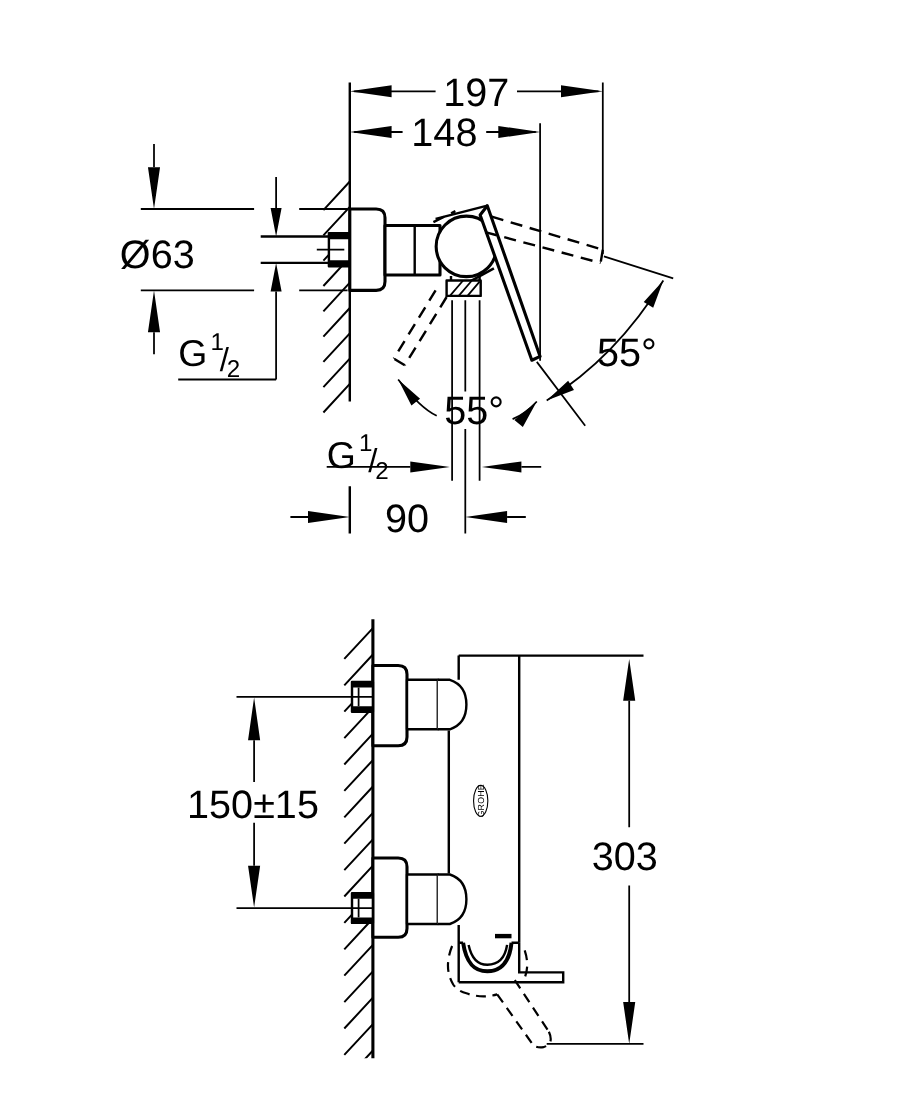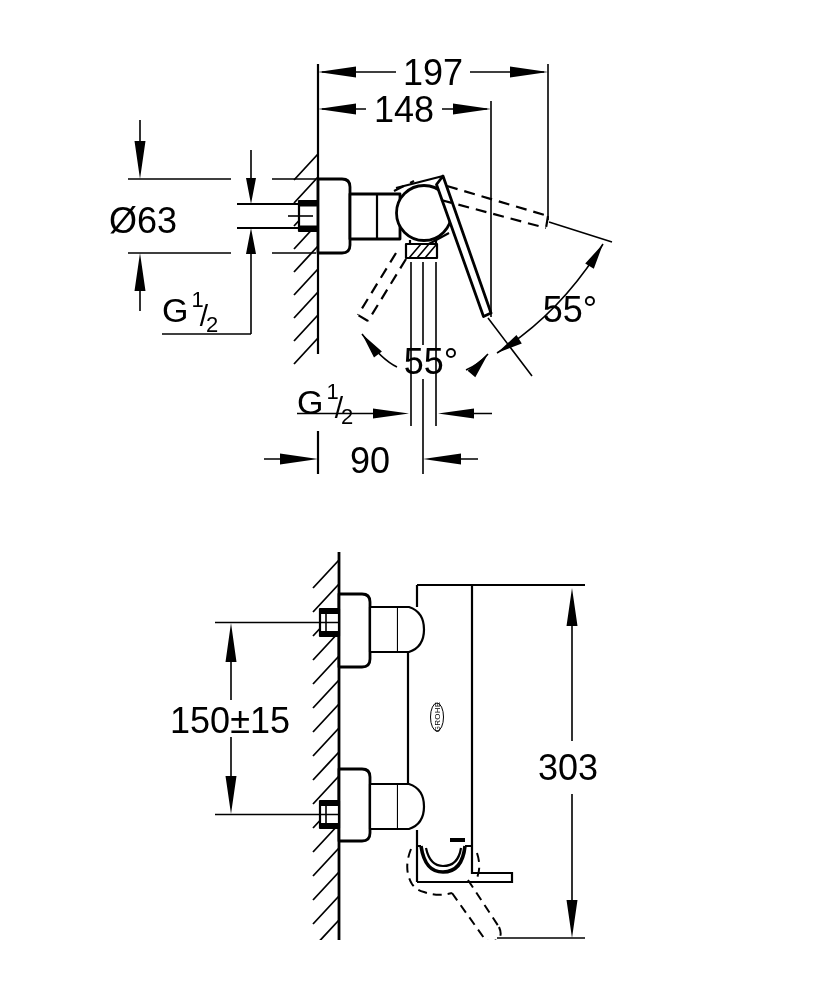--- a/index.html
+++ b/index.html
@@ -1,17 +1,17 @@
 <!DOCTYPE html>
 <html><head>
 <meta charset="utf-8">
 <title>Technical Drawing</title>
 <style>
   html,body{margin:0;padding:0;background:#ffffff;}
-  #canvas{width:834px;height:932px;background:#ffffff;position:relative;margin:4px auto;}
+  #canvas{width:834px;height:932px;background:#ffffff;position:relative;margin:15px auto;}
   svg{display:block;}
   text{font-family:"Liberation Sans","DejaVu Sans",sans-serif;fill:#000;}
   .dim{font-size:36px;text-anchor:middle;}
   .glabel{font-size:34px;}
   .sup{font-size:22px;}
   .slash{font-size:30px;}
   .wf{fill:#ffffff;stroke:#000;stroke-width:2.8;stroke-linejoin:round;}
   .wf2{fill:#ffffff;stroke:#000;stroke-width:2.2;stroke-linejoin:round;}
   .o{fill:none;stroke:#000;stroke-width:2.8;}
   .m{fill:none;stroke:#000;stroke-width:2.2;}

